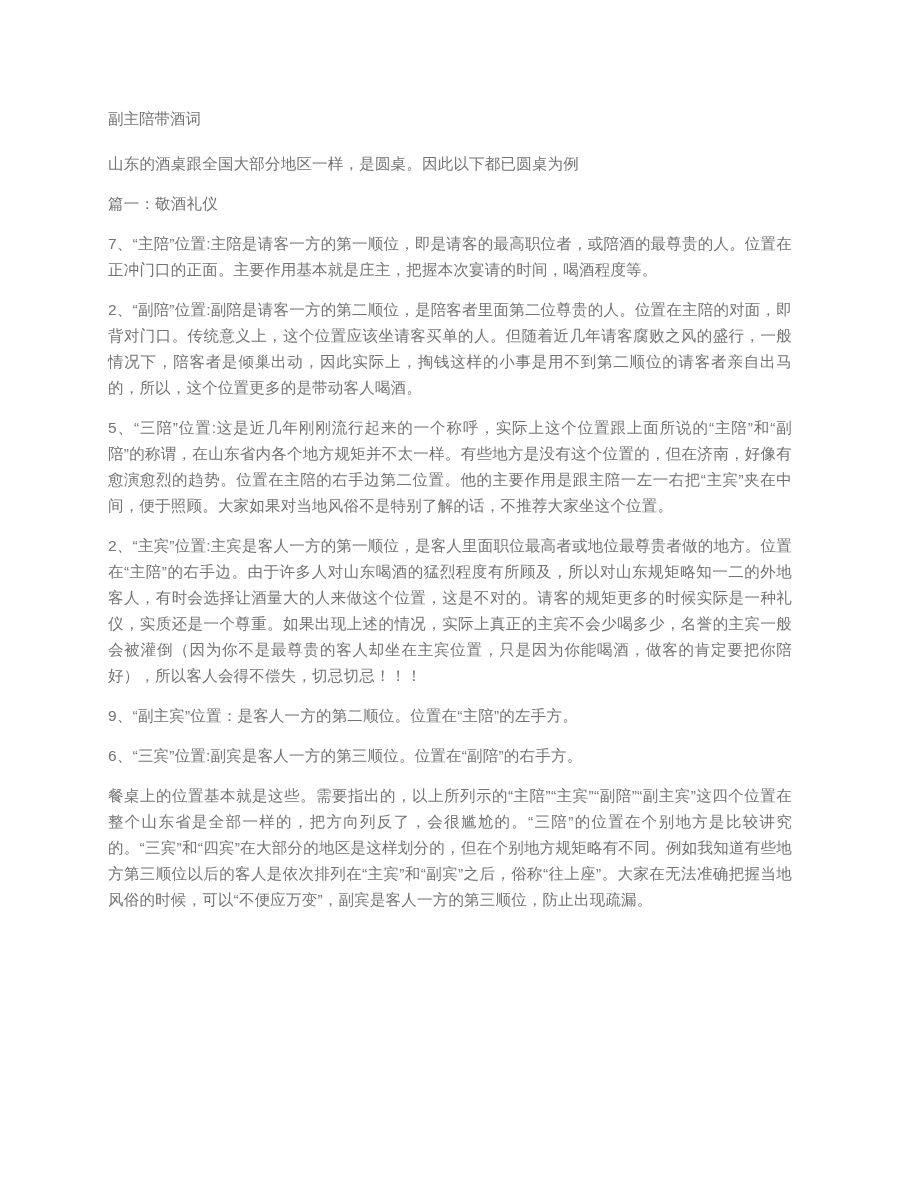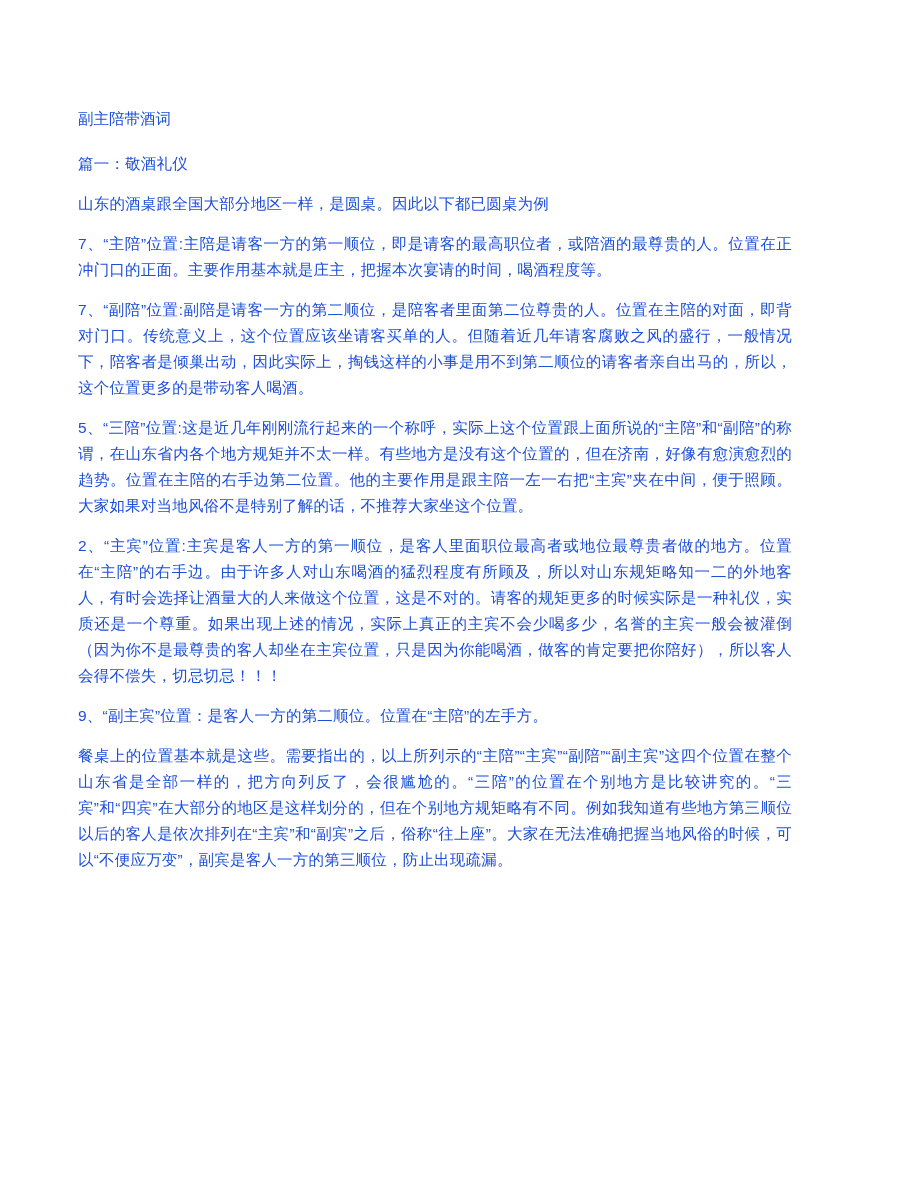--- a/index.html
+++ b/index.html
@@ -6,24 +6,24 @@
     margin: 0;
     padding: 0;
     background: #ffffff;
   }
   .page {
     position: relative;
     width: 920px;
     height: 1191px;
     box-sizing: border-box;
     background: #ffffff;
-    padding: 106px 128px 0 78px;
+    padding: 106px 128px 0 108px;
     overflow: hidden;
     font-family: "Liberation Sans", "DejaVu Sans", sans-serif;
-    color: #1d4ed8;
+    color: #737373;
   }
   .doc-title {
     font-size: 15.5px;
     font-weight: 400;
     line-height: 26px;
     margin: 0 0 19px 0;
   }
   .doc-body p {
     font-size: 15.5px;
     font-weight: 400;
@@ -34,22 +34,23 @@
     letter-spacing: 0.2px;
     word-break: break-all;
   }
 </style>
 </head>
 <body>
 
 <div class="page">
   <div class="doc-title">副主陪带酒词</div>
   <div class="doc-body">
+      <p>山东的酒桌跟全国大部分地区一样，是圆桌。因此以下都已圆桌为例</p>
       <p>篇一：敬酒礼仪</p>
-      <p>山东的酒桌跟全国大部分地区一样，是圆桌。因此以下都已圆桌为例</p>
       <p>7、“主陪”位置:主陪是请客一方的第一顺位，即是请客的最高职位者，或陪酒的最尊贵的人。位置在正冲门口的正面。主要作用基本就是庄主，把握本次宴请的时间，喝酒程度等。</p>
-      <p>7、“副陪”位置:副陪是请客一方的第二顺位，是陪客者里面第二位尊贵的人。位置在主陪的对面，即背对门口。传统意义上，这个位置应该坐请客买单的人。但随着近几年请客腐败之风的盛行，一般情况下，陪客者是倾巢出动，因此实际上，掏钱这样的小事是用不到第二顺位的请客者亲自出马的，所以，这个位置更多的是带动客人喝酒。</p>
+      <p>2、“副陪”位置:副陪是请客一方的第二顺位，是陪客者里面第二位尊贵的人。位置在主陪的对面，即背对门口。传统意义上，这个位置应该坐请客买单的人。但随着近几年请客腐败之风的盛行，一般情况下，陪客者是倾巢出动，因此实际上，掏钱这样的小事是用不到第二顺位的请客者亲自出马的，所以，这个位置更多的是带动客人喝酒。</p>
       <p>5、“三陪”位置:这是近几年刚刚流行起来的一个称呼，实际上这个位置跟上面所说的“主陪”和“副陪”的称谓，在山东省内各个地方规矩并不太一样。有些地方是没有这个位置的，但在济南，好像有愈演愈烈的趋势。位置在主陪的右手边第二位置。他的主要作用是跟主陪一左一右把“主宾”夹在中间，便于照顾。大家如果对当地风俗不是特别了解的话，不推荐大家坐这个位置。</p>
       <p>2、“主宾”位置:主宾是客人一方的第一顺位，是客人里面职位最高者或地位最尊贵者做的地方。位置在“主陪”的右手边。由于许多人对山东喝酒的猛烈程度有所顾及，所以对山东规矩略知一二的外地客人，有时会选择让酒量大的人来做这个位置，这是不对的。请客的规矩更多的时候实际是一种礼仪，实质还是一个尊重。如果出现上述的情况，实际上真正的主宾不会少喝多少，名誉的主宾一般会被灌倒（因为你不是最尊贵的客人却坐在主宾位置，只是因为你能喝酒，做客的肯定要把你陪好），所以客人会得不偿失，切忌切忌！！！</p>
       <p>9、“副主宾”位置：是客人一方的第二顺位。位置在“主陪”的左手方。</p>
+      <p>6、“三宾”位置:副宾是客人一方的第三顺位。位置在“副陪”的右手方。</p>
       <p>餐桌上的位置基本就是这些。需要指出的，以上所列示的“主陪”“主宾”“副陪”“副主宾”这四个位置在整个山东省是全部一样的，把方向列反了，会很尴尬的。“三陪”的位置在个别地方是比较讲究的。“三宾”和“四宾”在大部分的地区是这样划分的，但在个别地方规矩略有不同。例如我知道有些地方第三顺位以后的客人是依次排列在“主宾”和“副宾”之后，俗称“往上座”。大家在无法准确把握当地风俗的时候，可以“不便应万变”，副宾是客人一方的第三顺位，防止出现疏漏。</p>
     </div>
 </div>
 
 </body></html>

